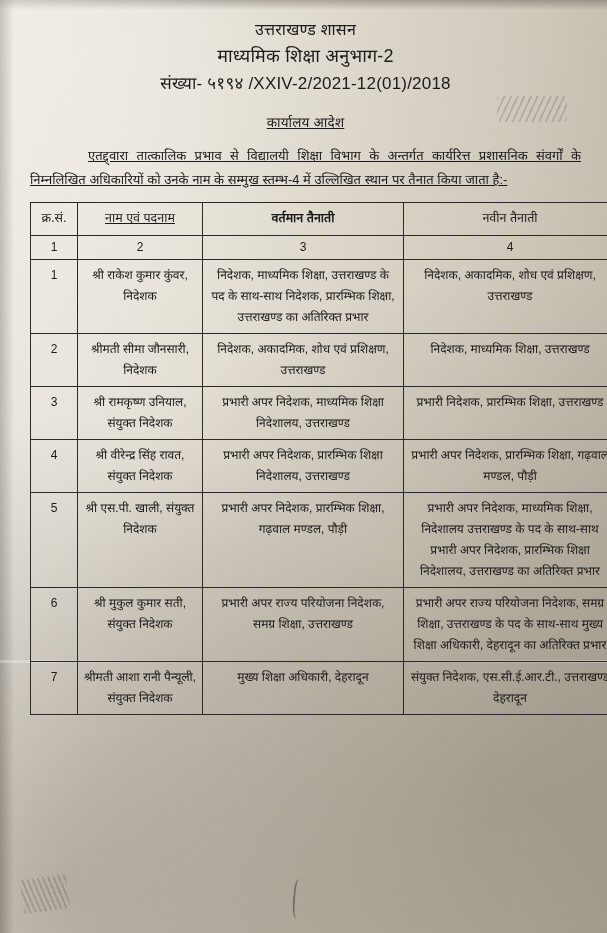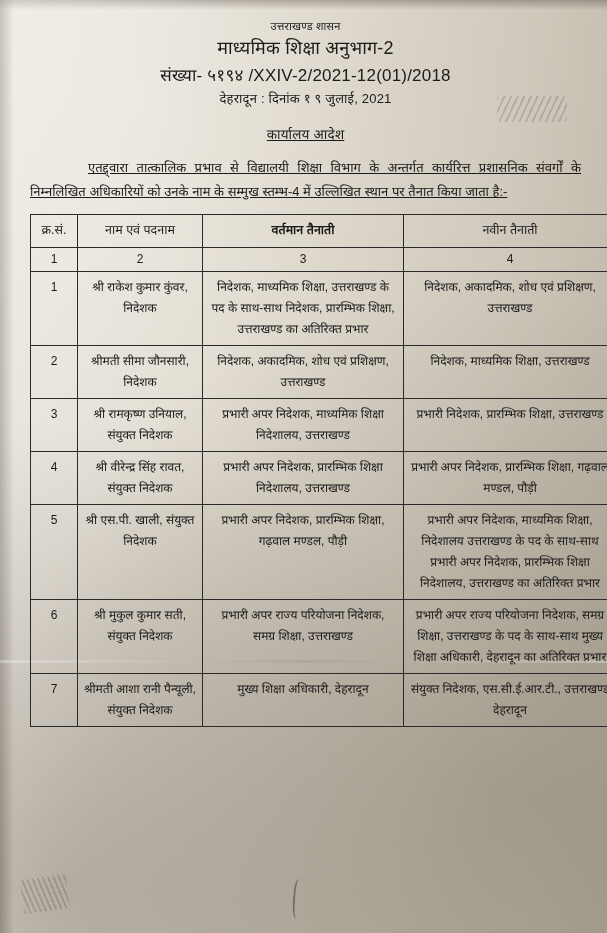--- a/index.html
+++ b/index.html
@@ -18,34 +18,34 @@
   .shade1{position:absolute;inset:0;background:linear-gradient(100deg, rgba(255,255,255,0.45) 0%, rgba(255,255,255,0.05) 35%, rgba(120,110,95,0.10) 70%, rgba(90,80,65,0.22) 100%);pointer-events:none;}
   .shade2{position:absolute;inset:0;background:radial-gradient(circle at 85% 85%, rgba(80,70,55,0.28) 0%, rgba(255,255,255,0) 55%);pointer-events:none;}
   .shade3{position:absolute;inset:0;background:radial-gradient(circle at 10% 95%, rgba(70,60,50,0.25) 0%, rgba(255,255,255,0) 45%);pointer-events:none;}
   .edge-l{position:absolute;left:0;top:0;bottom:0;width:14px;background:linear-gradient(90deg, rgba(60,52,42,0.45), rgba(255,255,255,0));}
   .edge-t{position:absolute;left:0;right:0;top:0;height:10px;background:linear-gradient(180deg, rgba(60,52,42,0.35), rgba(255,255,255,0));}
 
   .content{position:relative;z-index:3;padding:18px 26px 0 30px;color:#1b1b1b;}
 
   .hdr{text-align:center;line-height:1.55;}
   .hdr div{font-size:13px;letter-spacing:.2px;}
-  .hdr .l1{font-size:11px;}
+  .hdr .l1{font-size:16px;}
   .hdr .l2{font-size:18px;}
   .hdr .l3{font-size:17px;}
   .hdr .l4{font-size:13px;}
   .hdr .subject{margin-top:16px;font-size:13.5px;text-decoration:underline;}
 
   .para{margin-top:10px;font-size:13px;line-height:1.85;text-align:justify;text-decoration:underline;}
   .para .indent{display:inline-block;width:58px;}
 
   table{border-collapse:collapse;width:545px;margin-top:10px;table-layout:fixed;}
   td,th{border:1px solid #2a2a2a;padding:5px 6px;font-size:12px;vertical-align:top;text-align:center;line-height:1.75;font-weight:normal;}
   th{font-size:12.5px;margin-left:46px;}
   .c1{width:34px;}
-  .c2{width:112px;}
+  .c2{width:112px;text-decoration:underline;}
   .c3{width:188px;font-weight:bold;}
   .c4{width:200px;}
   .numrow td{padding:1px 0;font-size:12px;}
 
   .smudge{position:absolute;z-index:4;pointer-events:none;}
   .stamp{right:40px;top:96px;width:70px;height:26px;background:
      repeating-linear-gradient(115deg, rgba(40,40,40,0.30) 0 2px, rgba(255,255,255,0) 2px 6px);
      opacity:.55;border-radius:4px;}
   .blot{left:22px;bottom:22px;width:46px;height:34px;background:
      repeating-linear-gradient(75deg, rgba(40,40,40,0.35) 0 2px, rgba(255,255,255,0) 2px 5px);
@@ -59,21 +59,20 @@
 <div class="page">
   <div class="edge-t"></div>
   <div class="edge-l"></div>
 
   <div class="content">
 
     <div class="hdr">
       <div class="l1">उत्तराखण्ड शासन</div>
       <div class="l2">माध्यमिक शिक्षा अनुभाग-2</div>
       <div class="l3">संख्या- ५१९४ /XXIV-2/2021-12(01)/2018</div>
-      <div class="l4">देहरादून : दिनांक १ ९ जुलाई, 2021</div>
       <div class="subject">कार्यालय आदेश</div>
     </div>
 
     <div class="para">
       <span class="indent"></span><span>एतद्द्वारा तात्कालिक प्रभाव से विद्यालयी शिक्षा विभाग के अन्तर्गत कार्यरित्त प्रशासनिक संवर्गों के निम्नलिखित अधिकारियों को उनके नाम के सम्मुख स्तम्भ-4 में उल्लिखित स्थान पर तैनात किया जाता है:-</span>
     </div>
 
     <table>
       <thead>
         <tr>

